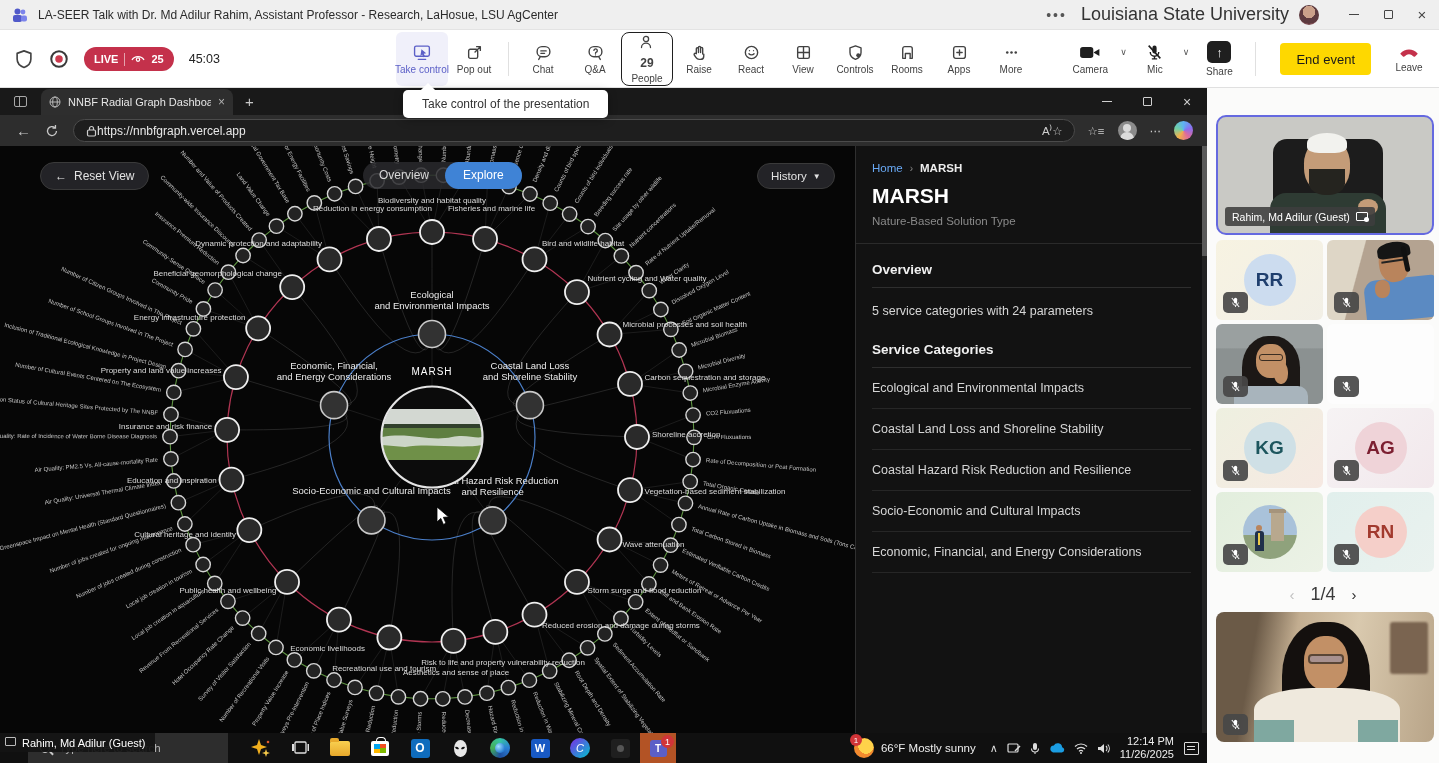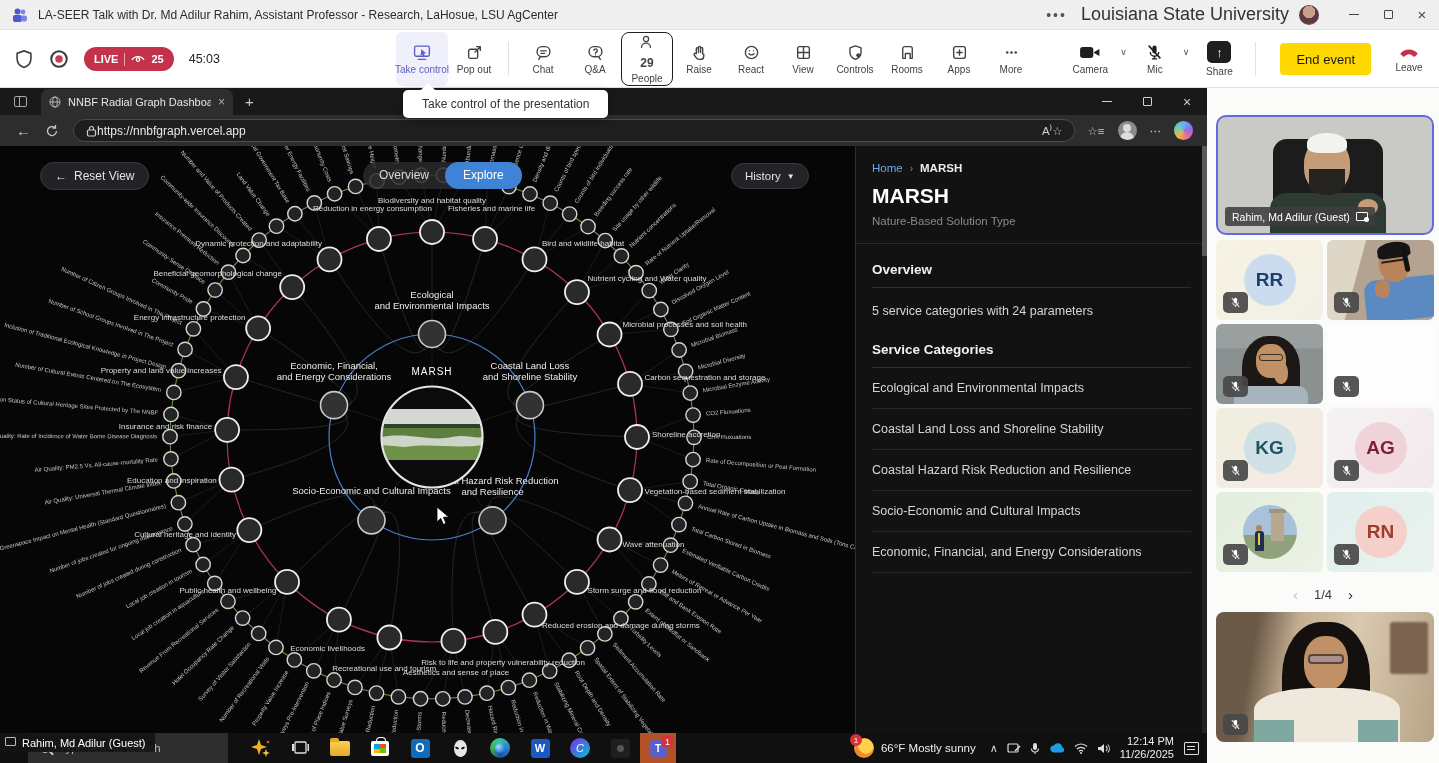--- a/index.html
+++ b/index.html
@@ -93,21 +93,21 @@
   
   .page { position:absolute; left:0; top:58px; width:1207px; height:587px; background:#060606; }
   #graph { position:absolute; left:0; top:0; }
 
   .gbtn { position:absolute; background:#232327; border:1px solid #3a3a3a; border-radius:14px;
     color:#e2e2e2; font-size:12px; display:flex; align-items:center; z-index:10; }
   .reset { left:40px; top:16px; height:28px; padding:0 14px; gap:7px; }
   .toggle { left:363px; top:16px; height:27px; background:rgba(42,42,46,.85); border:none; padding:0; }
   .tg-overview { padding:0 16px; color:#d8d8d8; line-height:27px; }
   .tg-explore { background:#3f83d6; color:#fff; border-radius:14px; padding:0 18px; line-height:27px; height:27px; }
-  .history { left:731px; top:17px; height:26px; padding:0 13px; gap:6px; font-size:11.5px; }
+  .history { left:757px; top:17px; height:26px; padding:0 13px; gap:6px; font-size:11.5px; }
   .caret { font-size:8px; }
 
   
   .panel { position:absolute; left:855px; top:0; width:352px; height:587px; background:#121212;
     border-left:1px solid #2f2f2f; color:#ddd; }
   .p-head { padding:16px 16px 0 16px; border-bottom:1px solid #2a2a2a; padding-bottom:16px; }
   .crumb { font-size:11.5px; display:flex; gap:7px; align-items:center; }
   .crumb-home { color:#69a9f5; }
   .crumb-sep { color:#888; font-size:10px; }
   .crumb-cur { color:#eee; font-weight:bold; }
@@ -216,21 +216,21 @@
     border-radius:50%; overflow:hidden; background:linear-gradient(#a9c2da 0 55%, #8fa27c 56%); }
   .pa-tower { position:absolute; left:28px; top:8px; width:13px; height:28px; background:#b8a88e; }
   .pa-tower:before { content:""; position:absolute; left:-2px; top:-4px; width:17px; height:4px; background:#a5947c; }
   .pa-person { position:absolute; left:12px; top:26px; width:9px; height:20px; background:#20304a; border-radius:3px 3px 0 0; }
   .pa-person:before { content:""; position:absolute; left:1.5px; top:-6px; width:6px; height:6px; border-radius:50%; background:#b9845c; }
   .pa-person:after { content:""; position:absolute; left:3px; top:2px; width:2.5px; height:12px; background:#e8c84a; }
 
   .pager { position:absolute; left:0; top:496px; width:232px; height:20px; display:flex; align-items:center;
     justify-content:center; gap:16px; }
   .pg-prev { color:#c0c0c0; font-size:15px; }
-  .pg-label { color:#3a3a3a; font-size:13px;text-align:right; }
+  .pg-label { color:#3a3a3a; font-size:18px;text-align:right; }
   .pg-next { color:#2a2a2a; font-size:15px; }
 
   .bigvid { position:absolute; left:9px; top:524px; width:218px; height:130px; border-radius:8px; overflow:hidden;
     background:linear-gradient(100deg,#6b5a47 0 18%, #c2ad90 35%, #d9c9ae 60%, #b8a488 100%); }
   .bv-frame { position:absolute; right:6px; top:10px; width:38px; height:52px; background:#7a6450; border-radius:3px; filter:blur(1px); }
   .bv-hair { position:absolute; left:66px; top:10px; width:88px; height:120px; background:#14100e; border-radius:45% 45% 15% 15%; }
   .bv-face { position:absolute; left:88px; top:24px; width:44px; height:54px; background:#c29066; border-radius:45%; }
   .bv-glass { position:absolute; left:92px; top:42px; width:36px; height:10px; border:2px solid #5a4636; border-radius:4px; background:rgba(120,150,220,.35); }
   .bv-shawl { position:absolute; left:38px; top:76px; width:146px; height:54px; background:#efe9dd; border-radius:40% 40% 0 0; }
   .bv-dress { position:absolute; left:38px; top:108px; width:40px; height:22px; background:#7fa8a0; }

